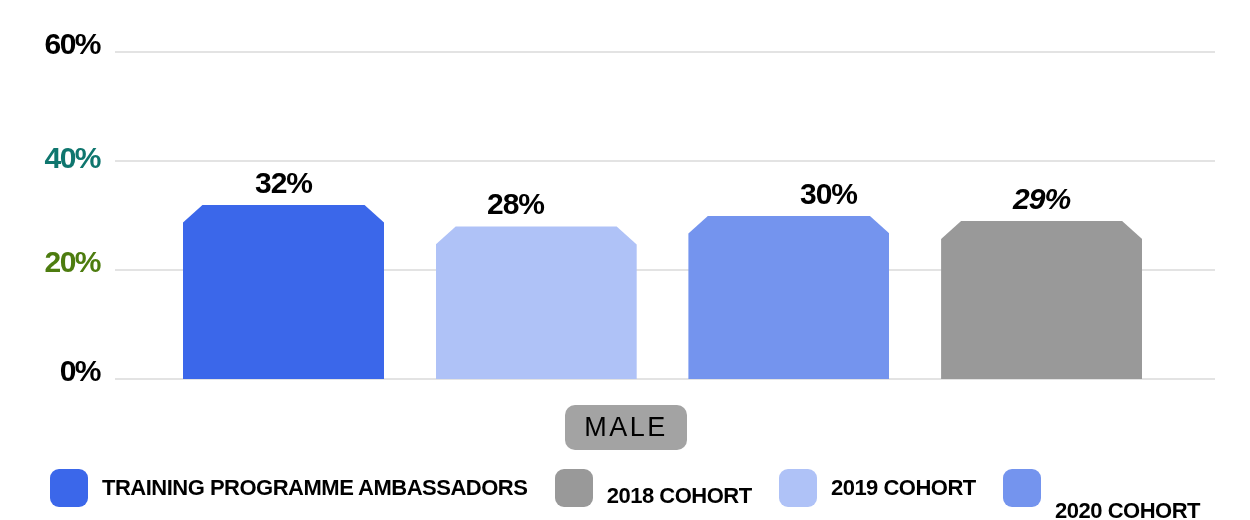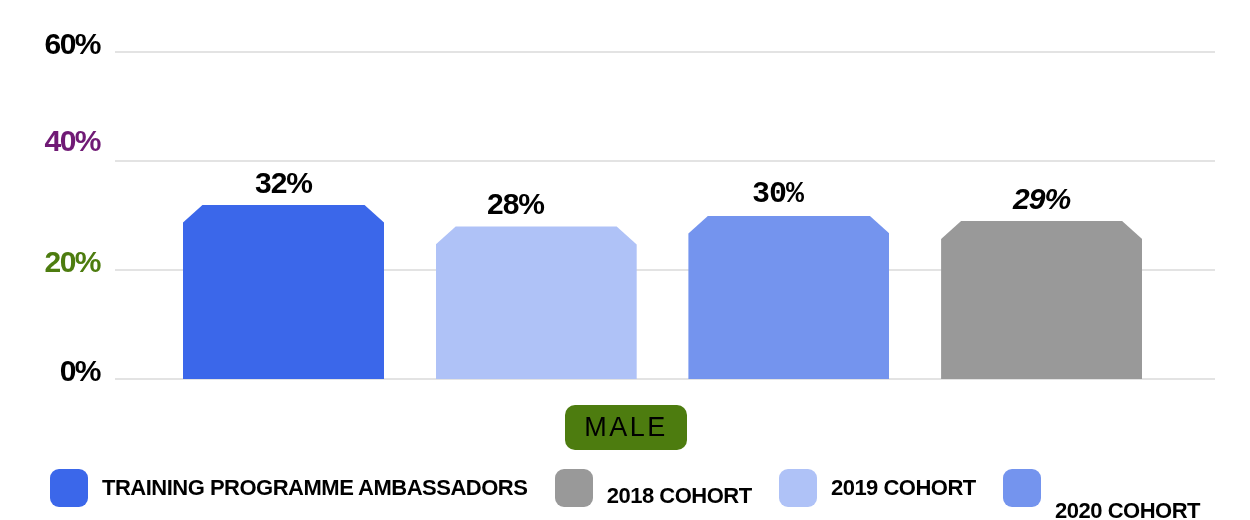--- a/index.html
+++ b/index.html
@@ -87,35 +87,35 @@
   }
 </style>
 </head>
 <body>
 
 <div class="chart-root">
   <div class="plot-area" id="plot">
       <div class="gridline" style="left: 115px; width: 1100px; top: 51px; background: rgb(227, 227, 227);"></div>
       <div class="y-tick-label" style="left: 15px; top: 29px; color: rgb(0, 0, 0);">60%</div>
       <div class="gridline" style="left: 115px; width: 1100px; top: 160px; background: rgb(227, 227, 227);"></div>
-      <div class="y-tick-label" style="left: 15px; top: 126px; color: #701a75;">40%</div>
+      <div class="y-tick-label" style="left: 15px; top: 143px; color: #0f766e;">40%</div>
       <div class="gridline" style="left: 115px; width: 1100px; top: 269px; background: rgb(227, 227, 227);"></div>
       <div class="y-tick-label" style="left: 15px; top: 247px; color: #4d7c0f;">20%</div>
       <div class="gridline" style="left: 115px; width: 1100px; top: 378px; background: rgb(227, 227, 227);"></div>
       <div class="y-tick-label" style="left: 15px; top: 356px; color: rgb(0, 0, 0);">0%</div>
       <div class="bar" style="left: 183px; top: 204.6px; width: 201px; height: 174.4px; background: rgb(59, 103, 234); clip-path: polygon(0px 100%, 0px 18px, 20px 0px, calc(100% - 20px) 0px, 100% 18px, 100% 100%);"></div>
       <div class="bar-value-label" style="left: 183px; width: 201px; top: 167.6px; color: rgb(0, 0, 0);">32%</div>
       <div class="bar" style="left: 435.7px; top: 226.4px; width: 201px; height: 152.6px; background: rgb(175, 194, 247); clip-path: polygon(0px 100%, 0px 18px, 20px 0px, calc(100% - 20px) 0px, 100% 18px, 100% 100%);"></div>
       <div class="bar-value-label" style="left: 415px; width: 201px; top: 189.4px; color: rgb(0, 0, 0);">28%</div>
       <div class="bar" style="left: 688.4px; top: 215.5px; width: 201px; height: 163.5px; background: rgb(116, 148, 238); clip-path: polygon(0px 100%, 0px 18px, 20px 0px, calc(100% - 20px) 0px, 100% 18px, 100% 100%);"></div>
-      <div class="bar-value-label" style="left: 677px; width: 201px; top: 178.5px; color: rgb(0, 0, 0); font-family: Liberation Mono, monospace;">30%</div>
+      <div class="bar-value-label" style="left: 728px; width: 201px; top: 178.5px; color: rgb(0, 0, 0);">30%</div>
       <div class="bar" style="left: 941.1px; top: 220.95px; width: 201px; height: 158.05px; background: rgb(153, 153, 153); clip-path: polygon(0px 100%, 0px 18px, 20px 0px, calc(100% - 20px) 0px, 100% 18px, 100% 100%);"></div>
       <div class="bar-value-label" style="left: 941.1px; width: 201px; top: 183.95px; color: rgb(0, 0, 0); font-style: italic;">29%</div>
     </div>
-  <div class="axis-badge" id="axis-badge" style="background: #4d7c0f;">MALE</div>
+  <div class="axis-badge" id="axis-badge" style="background: #a3a3a3;">MALE</div>
   <div class="legend-row" id="legend">
       <div class="legend-item">
         <span class="legend-swatch" style="background: rgb(59, 103, 234);"></span>
         <span class="legend-label" style="color: rgb(0, 0, 0);">TRAINING PROGRAMME AMBASSADORS</span>
       </div>
       <div class="legend-item">
         <span class="legend-swatch" style="background: rgb(153, 153, 153);"></span>
         <span class="legend-label" style="color: rgb(0, 0, 0); margin-top: 15px;">2018 COHORT</span>
       </div>
       <div class="legend-item">

